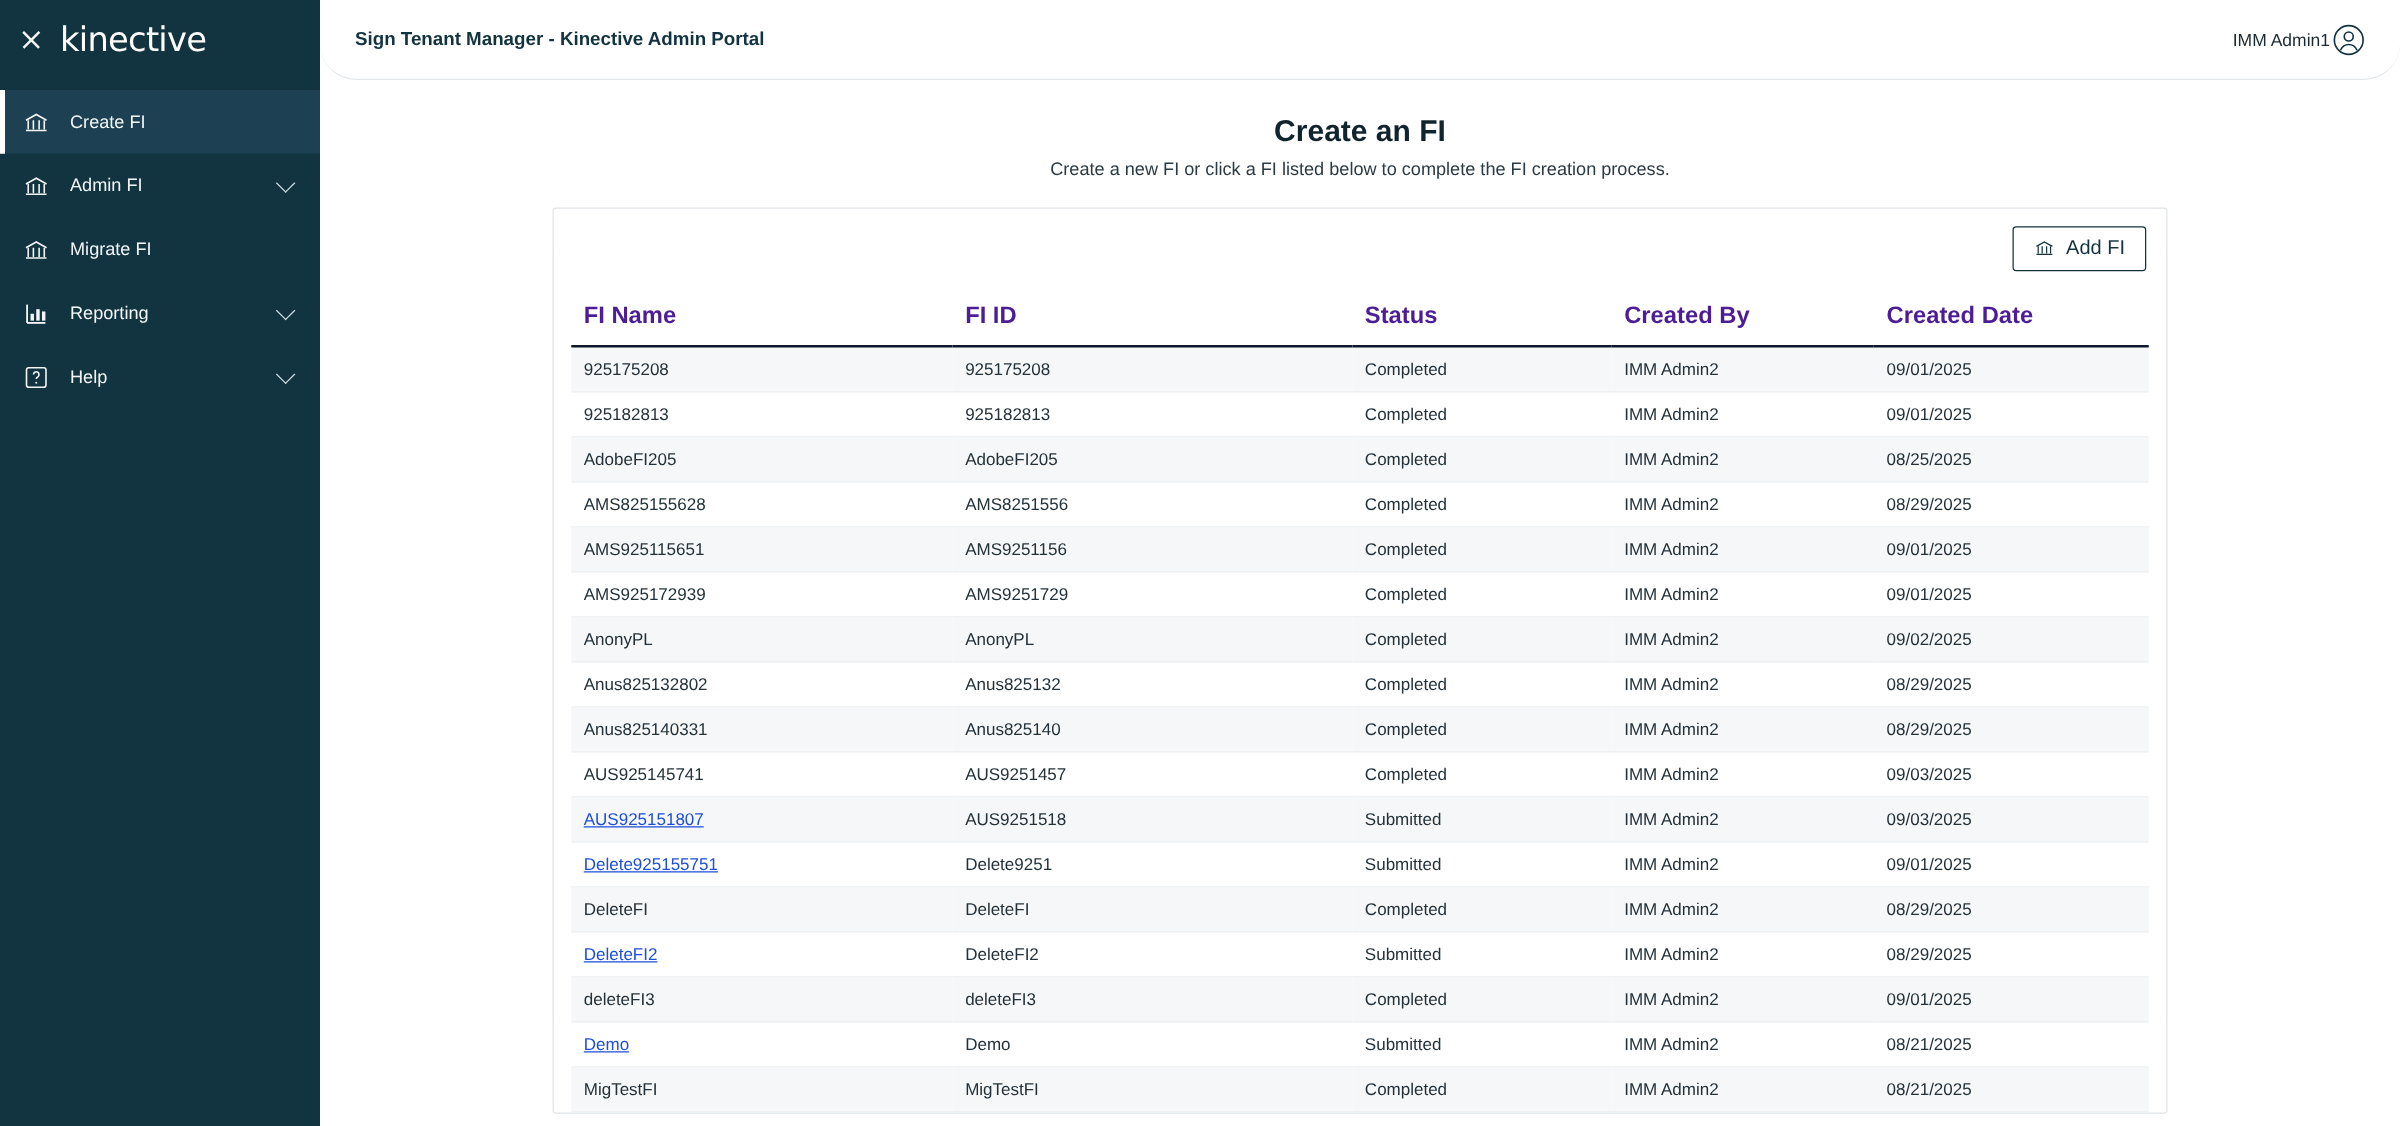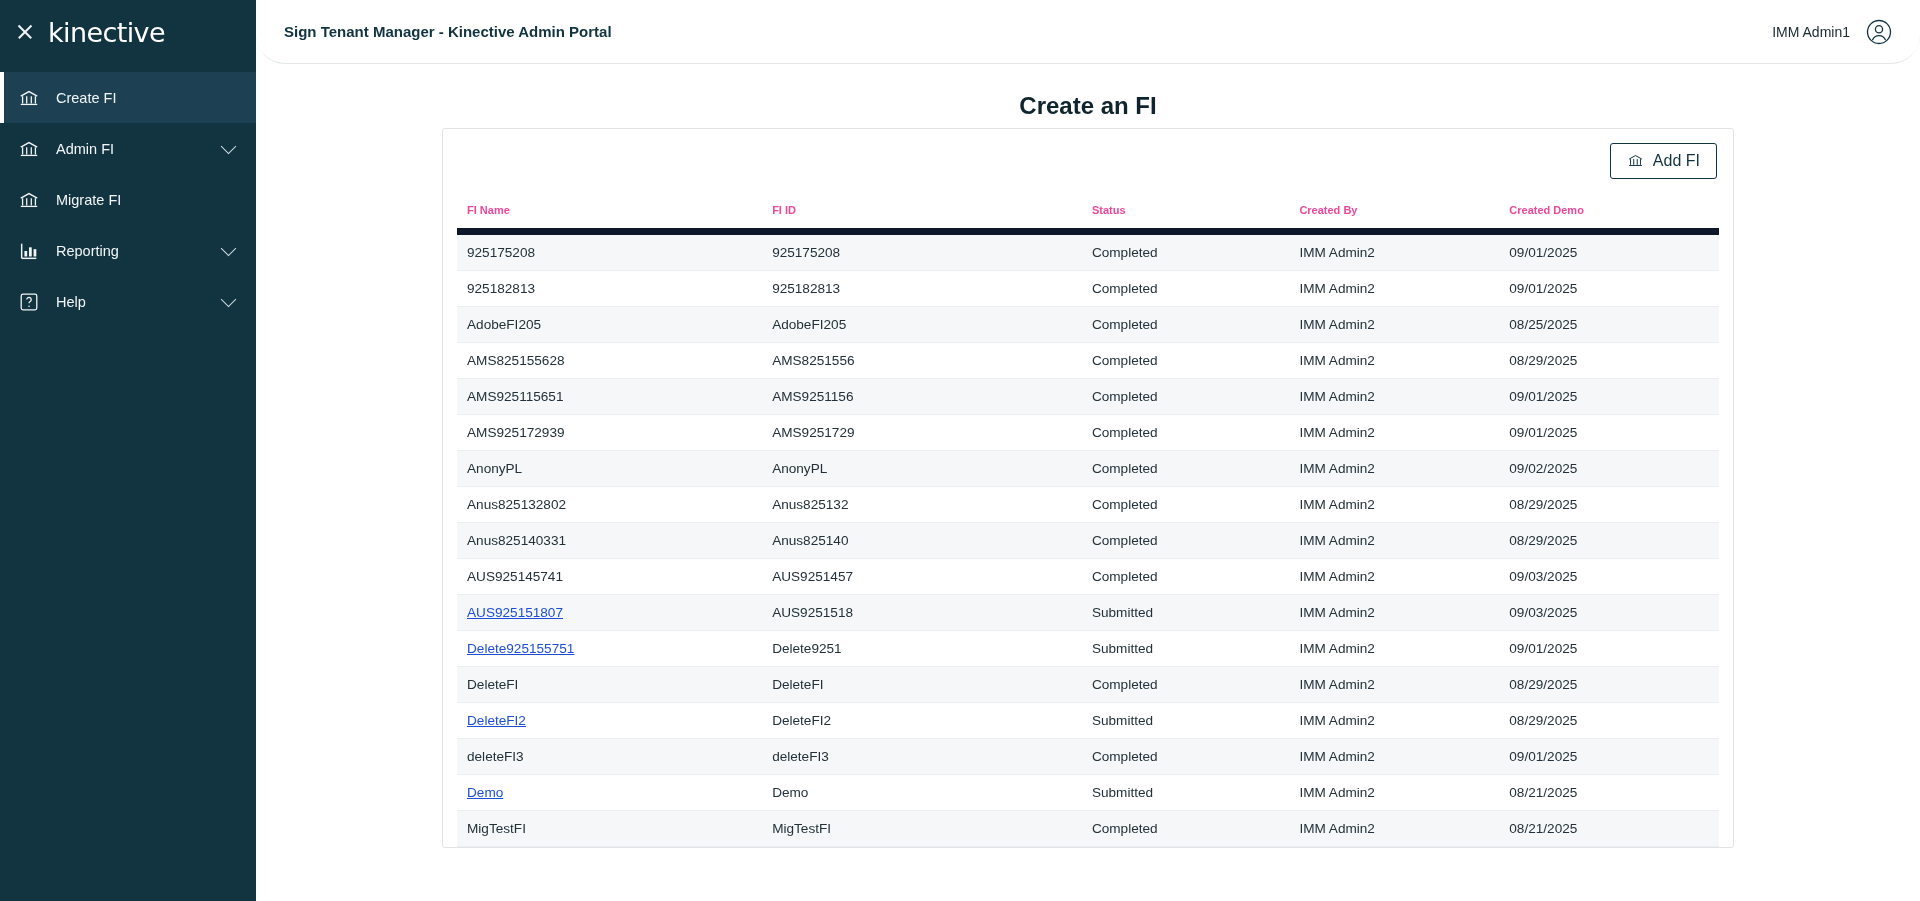--- a/index.html
+++ b/index.html
@@ -105,21 +105,21 @@
     border-radius: 29px;
   }
   .topbar-title {
     font-size: 15px;
     font-weight: bold;
     color: #123340;
   }
   .topbar-right {
     display: flex;
     align-items: center;
-    gap: 16px;
+    gap: 2px;
   }
   .user-name { font-size: 14px; color: #1b2a32; }
   .avatar-icon { width: 26px; height: 26px; display: block; cursor: pointer; }
 
   .content {
     flex: 1;
     overflow: hidden;
     padding-top: 28px;
   }
   .page-title {
@@ -167,25 +167,25 @@
   .add-fi-btn svg { display: block; }
 
   .table-wrap { padding: 0 14px 0 14px; }
   table.fi-table {
     width: 100%;
     border-collapse: collapse;
     font-size: 13.6px;
   }
   table.fi-table thead th {
     text-align: left;
-    font-size: 11px;
+    font-size: 19px;
     font-weight: bold;
-    color: #ec4899;
+    color: #4c1d95;
     padding: 12px 10px 12px 10px;
-    border-bottom: 7px solid #0f172a;
+    border-bottom: 2px solid #0f172a;
     background: #ffffff;
   }
   table.fi-table tbody td {
     padding: 10px 10px;
     color: #23323a;
     border-bottom: 1px solid #eceff1;
     white-space: nowrap;
   }
   table.fi-table tbody tr:nth-child(odd) { background: #f6f7f8; }
   table.fi-table tbody tr:nth-child(even) { background: #ffffff; }
@@ -288,20 +288,21 @@
             <circle cx="13" cy="10.2" r="3.6"></circle>
             <path d="M6.4 21.2c1.3-3 3.8-4.6 6.6-4.6s5.3 1.6 6.6 4.6"></path>
           </svg>
         </span>
       </div>
     </header>
 
     <section class="content">
 
       <h1 class="page-title">Create an FI</h1>
+      <div class="page-sub">Create a new FI or click a FI listed below to complete the FI creation process.</div>
 
       <div class="card">
 
         <div class="card-toolbar">
           <button class="add-fi-btn">
             <span>
               <svg viewBox="0 0 24 24" width="17" height="17" fill="none" stroke="#123340" stroke-width="1.4">
                 <path d="M3 10l9-5 9 5"></path>
                   <path d="M5 10v8M9.5 10v8M14.5 10v8M19 10v8"></path>
                   <path d="M3 19h18"></path>
@@ -312,21 +313,21 @@
         </div>
 
         <div class="table-wrap">
           <table class="fi-table">
             <thead>
               <tr>
                 <th class="col-name">FI Name</th>
                 <th class="col-id">FI ID</th>
                 <th class="col-status">Status</th>
                 <th class="col-by">Created By</th>
-                <th class="col-date">Created Demo</th>
+                <th class="col-date">Created Date</th>
               </tr>
             </thead>
             <tbody id="fi-table-body">
                 <tr>
                   <td class="col-name">925175208</td>
                   <td class="col-id">925175208</td>
                   <td class="col-status">Completed</td>
                   <td class="col-by">IMM Admin2</td>
                   <td class="col-date">09/01/2025</td>
                 </tr>

